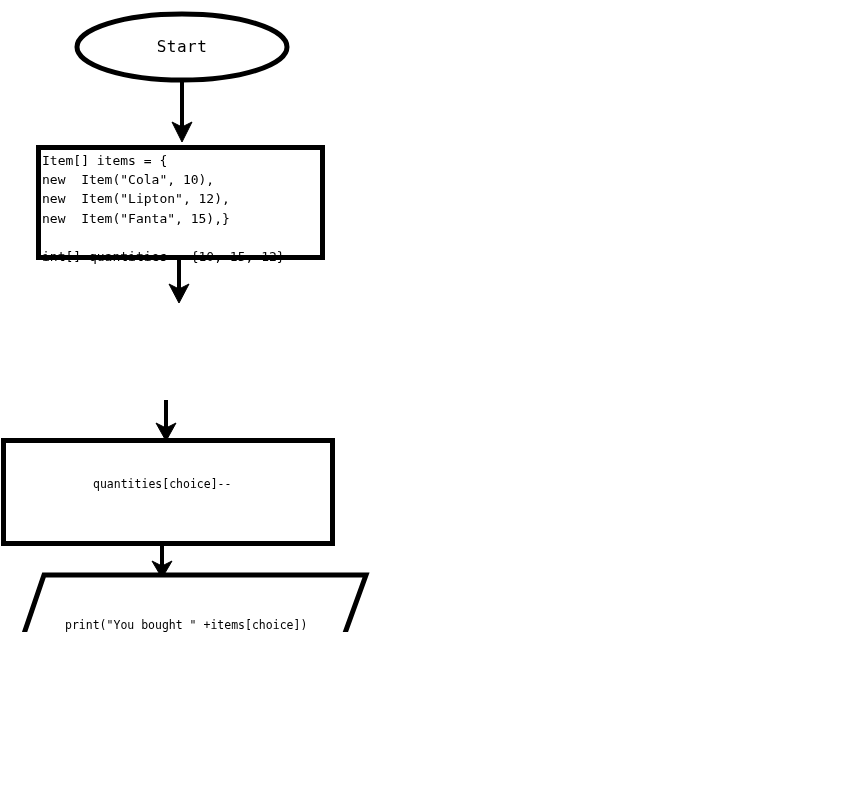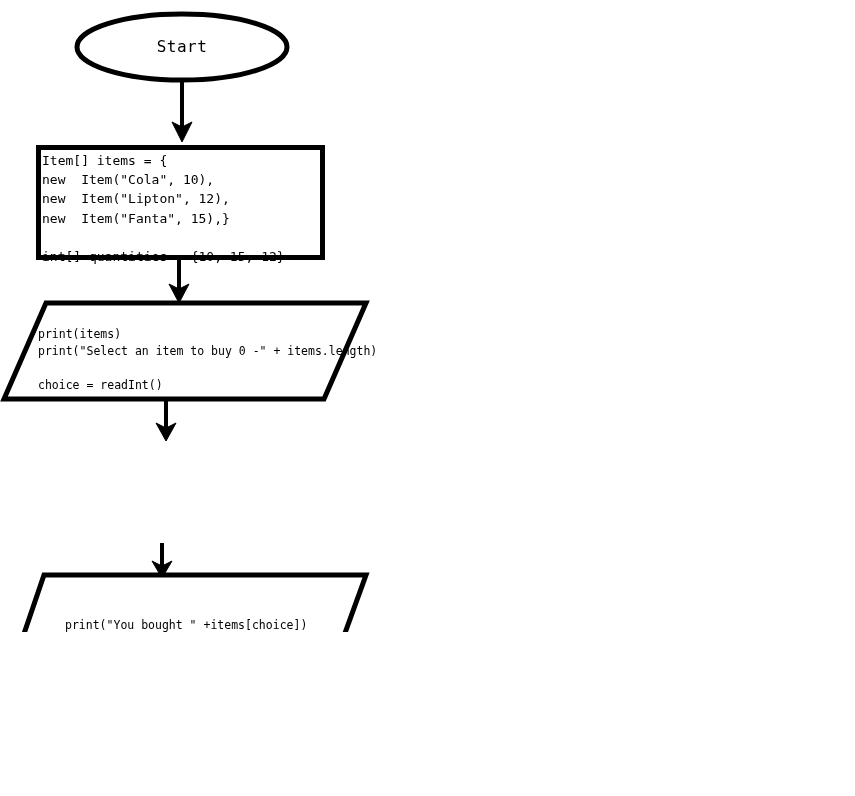--- a/index.html
+++ b/index.html
@@ -92,37 +92,34 @@
 int[] quantities = {10, 15, 12}</div>
   </div>
 
   <div class="connector" style="left:168px; top:258px;">
     <svg width="22" height="46" viewBox="0 0 22 46">
       <line x1="11" y1="0" x2="11" y2="32" stroke-width="4"></line>
       <path d="M 11 45 L 1 26 L 11 31 L 21 26 Z"></path>
     </svg>
   </div>
 
-  <div class="node" style="left:0px; top:300px;">
-    <svg width="370" height="102" viewBox="0 0 370 102">
-      <polygon class="shape-outline" points="46,3 366,3 324,99 4,99" stroke-width="5"></polygon>
-    </svg>
-    <div class="node-label io-label" style="left:38px; top:26px;">print(items)
-print("Select an item to buy 0 -" + items.length)
-
-choice = readInt()</div>
-  </div>
 
   <div class="connector" style="left:155px; top:400px;">
     <svg width="22" height="42" viewBox="0 0 22 42">
       <line x1="11" y1="0" x2="11" y2="28" stroke-width="4"></line>
       <path d="M 11 41 L 1 23 L 11 28 L 21 23 Z"></path>
     </svg>
   </div>
 
+  <div class="node" style="left:1px; top:438px;">
+    <svg width="334" height="108" viewBox="0 0 334 108">
+      <rect class="shape-outline" x="2.5" y="2.5" width="329" height="103" stroke-width="5"></rect>
+    </svg>
+    <div class="node-label process-label" style="left:92px; top:38px;">quantities[choice]--</div>
+  </div>
 
   <div class="connector" style="left:151px; top:543px;">
     <svg width="22" height="36" viewBox="0 0 22 36">
       <line x1="11" y1="0" x2="11" y2="24" stroke-width="4"></line>
       <path d="M 11 35 L 1 18 L 11 23 L 21 18 Z"></path>
     </svg>
   </div>
 
   <div class="node" style="left:8px; top:572px;">
     <svg width="362" height="100" viewBox="0 0 362 100">

